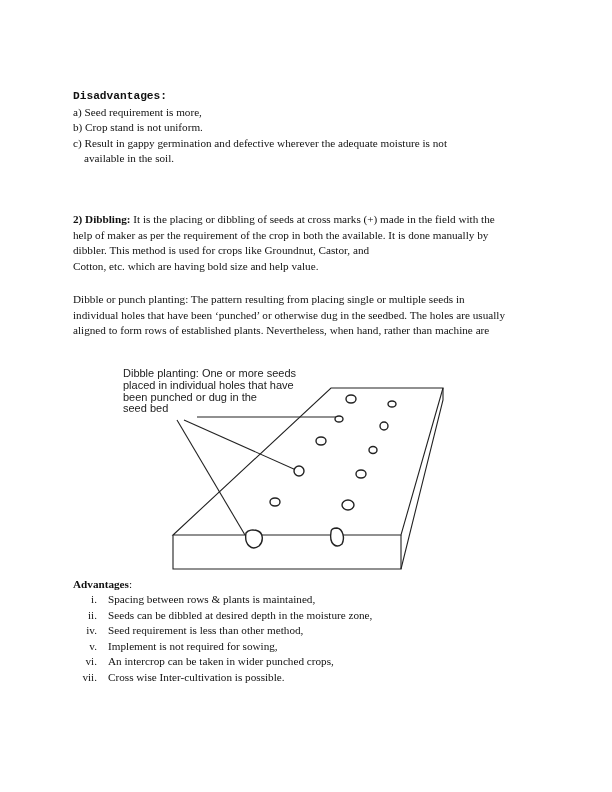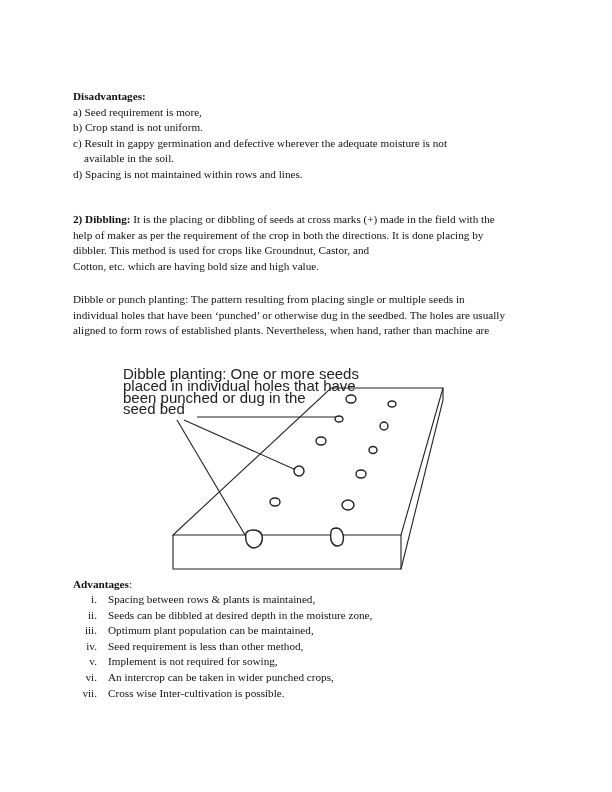--- a/index.html
+++ b/index.html
@@ -3,46 +3,45 @@
 <meta charset="utf-8">
 <style>
   html, body { margin: 0; padding: 0; background: #ffffff; }
   body { width: 612px; height: 792px; position: relative; overflow: hidden;
          font-family: "Liberation Serif", serif; color: #111; font-size: 11.2px; }
   .page { position: absolute; left: 0; top: 0; width: 612px; height: 792px; }
   .block { position: absolute; left: 73px; width: 470px; line-height: 15.6px; }
   .line { white-space: nowrap; }
   .indent { padding-left: 11px; }
   b { font-weight: bold; }
-  .heading { font-weight: bold; }
+  .heading { font-weight: bold; font-family: Liberation Mono, monospace; }
   .caption { position: absolute; left: 123px; top: 368px; font-family: "Liberation Sans", sans-serif;
-             font-size: 15px; line-height: 11.8px; color: #222; }
+             font-size: 11px; line-height: 11.8px; color: #222; }
   .adv-list { position: absolute; left: 73px; top: 592px; line-height: 15.6px; }
   .adv-row { display: flex; white-space: nowrap; }
   .adv-num { width: 24px; text-align: right; padding-right: 11px; }
 </style>
 </head>
 <body>
 
 <div class="page">
 
   <div class="block" style="top:89px;">
     <div class="line heading">Disadvantages:</div>
     <div class="line">a) Seed requirement is more,</div>
     <div class="line">b) Crop stand is not uniform.</div>
     <div class="line">c) Result in gappy germination and defective wherever the adequate moisture is not</div>
     <div class="line indent">available in the soil.</div>
-    <div class="line">d) Spacing is not maintained within rows and lines.</div>
   </div>
 
   <div class="block" style="top:212px;">
     <div class="line"><b>2) Dibbling:</b><span> It is the placing or dibbling of seeds at cross marks (+) made in the field with the</span></div>
-    <div class="line">help of maker as per the requirement of the crop in both the directions. It is done placing by</div>
+    <div class="line">help of maker as per the requirement of the crop in both the available. It is done manually by</div>
     <div class="line">dibbler. This method is used for crops like Groundnut, Castor, and</div>
-    <div class="line">Cotton, etc. which are having bold size and high value.</div>
+    <div class="line">Cotton, etc. which are having bold size and help value.</div>
   </div>
 
   <div class="block" style="top:292px;">
     <div class="line">Dibble or punch planting: The pattern resulting from placing single or multiple seeds in</div>
     <div class="line">individual holes that have been ‘punched’ or otherwise dug in the seedbed. The holes are usually</div>
     <div class="line">aligned to form rows of established plants. Nevertheless, when hand, rather than machine are</div>
   </div>
 
   <svg class="figure-svg" style="position:absolute;left:0;top:0;" width="612" height="792" viewBox="0 0 612 792">
     <g fill="none" stroke="#222" stroke-width="1.1">
@@ -87,24 +86,20 @@
   <div class="adv-list">
     <div class="adv-row">
         <span class="adv-num">i.</span>
         <span>Spacing between rows &amp; plants is maintained,</span>
       </div>
     <div class="adv-row">
         <span class="adv-num">ii.</span>
         <span>Seeds can be dibbled at desired depth in the moisture zone,</span>
       </div>
     <div class="adv-row">
-        <span class="adv-num">iii.</span>
-        <span>Optimum plant population can be maintained,</span>
-      </div>
-    <div class="adv-row">
         <span class="adv-num">iv.</span>
         <span>Seed requirement is less than other method,</span>
       </div>
     <div class="adv-row">
         <span class="adv-num">v.</span>
         <span>Implement is not required for sowing,</span>
       </div>
     <div class="adv-row">
         <span class="adv-num">vi.</span>
         <span>An intercrop can be taken in wider punched crops,</span>

